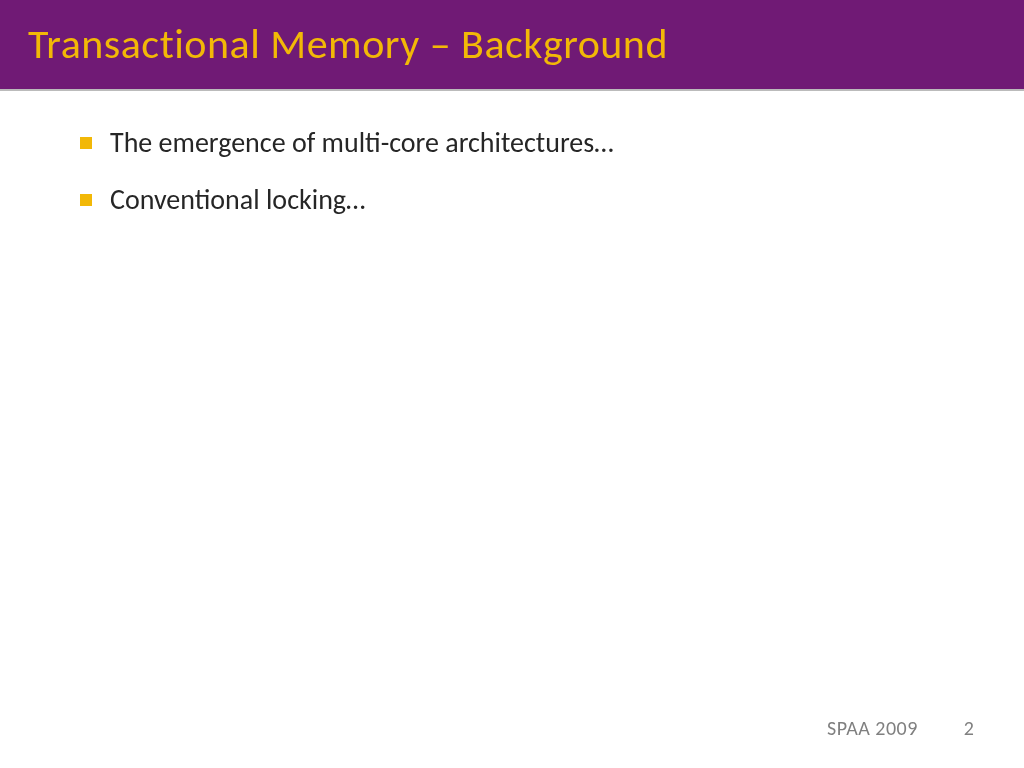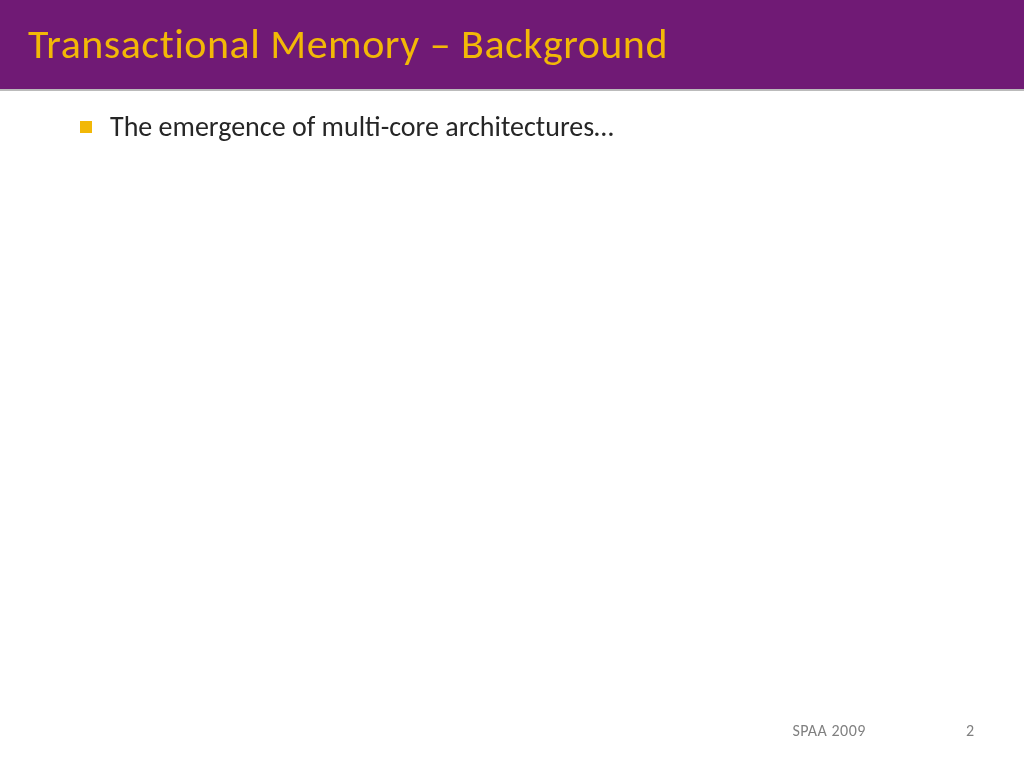--- a/index.html
+++ b/index.html
@@ -21,21 +21,21 @@
       border-bottom: 2px solid #bbbbbb;
     }
     .title {
       color: #f2b807;
       font-size: 42px;
       font-weight: 400;
       line-height: 1.25;
       letter-spacing: 0.5px;
     }
     .content {
-      padding: 16px 60px 0 80px;
+      padding: 32px 60px 0 80px;
     }
     .bullet-list {
       list-style: none;
     }
     .bullet-item {
       display: flex;
       align-items: flex-start;
       margin-bottom: 18px;
       font-size: 28px;
       color: #262626;
@@ -51,22 +51,22 @@
     }
     .bullet-text {
       flex: 1;
     }
     .footer {
       position: absolute;
       bottom: 28px;
       right: 50px;
       display: flex;
       align-items: center;
-      gap: 100px;
-      font-size: 16px;
+      gap: 46px;
+      font-size: 20px;
       color: #808080;
     }
     .footer-label {
       letter-spacing: 0.5px;
     }
     .page-number {
       color: #808080;
     }
   </style>
 </head>
@@ -75,19 +75,23 @@
 <div class="header">
   <h1 class="title">Transactional Memory – Background</h1>
 </div>
 
 <div class="content">
   <ul class="bullet-list">
     <li class="bullet-item">
       <span class="bullet-marker"></span>
       <span class="bullet-text">The emergence of multi-core architectures…</span>
     </li>
+    <li class="bullet-item">
+      <span class="bullet-marker"></span>
+      <span class="bullet-text">Conventional locking…</span>
+    </li>
   </ul>
 </div>
 
 <div class="footer">
   <span class="footer-label">SPAA 2009</span>
   <span class="page-number">2</span>
 </div>
 
 </body></html>

